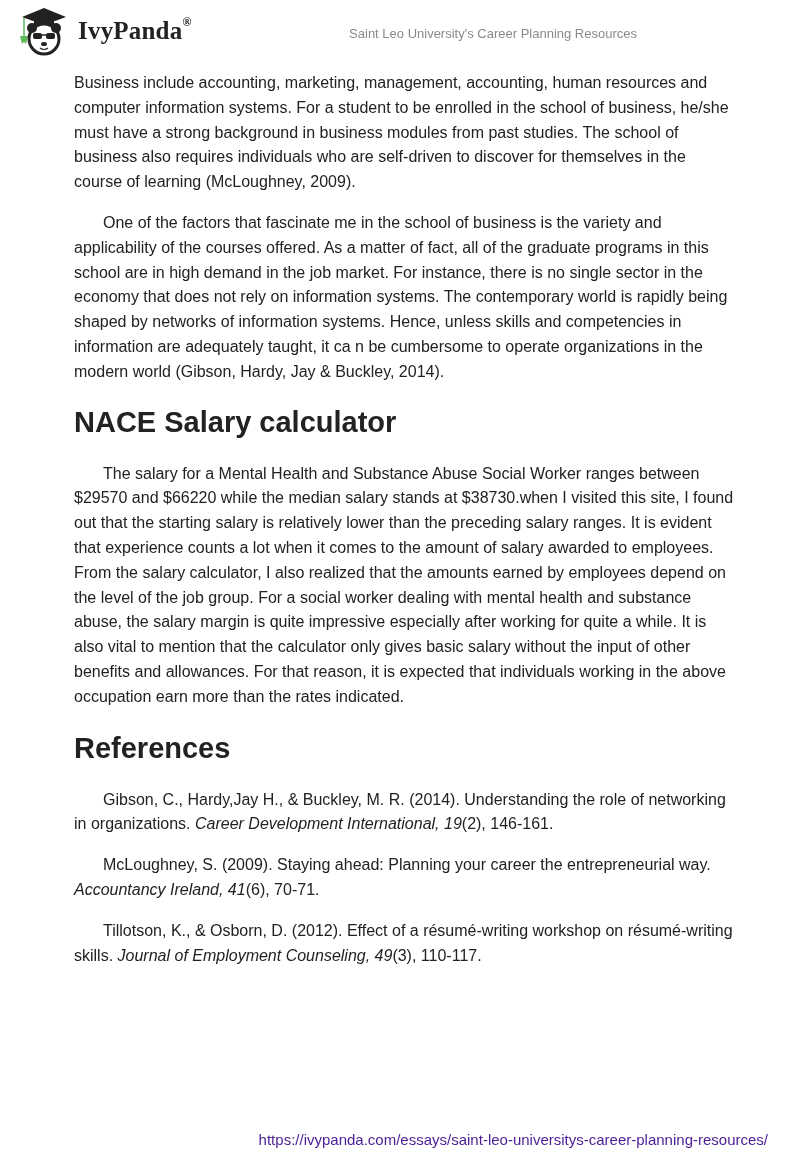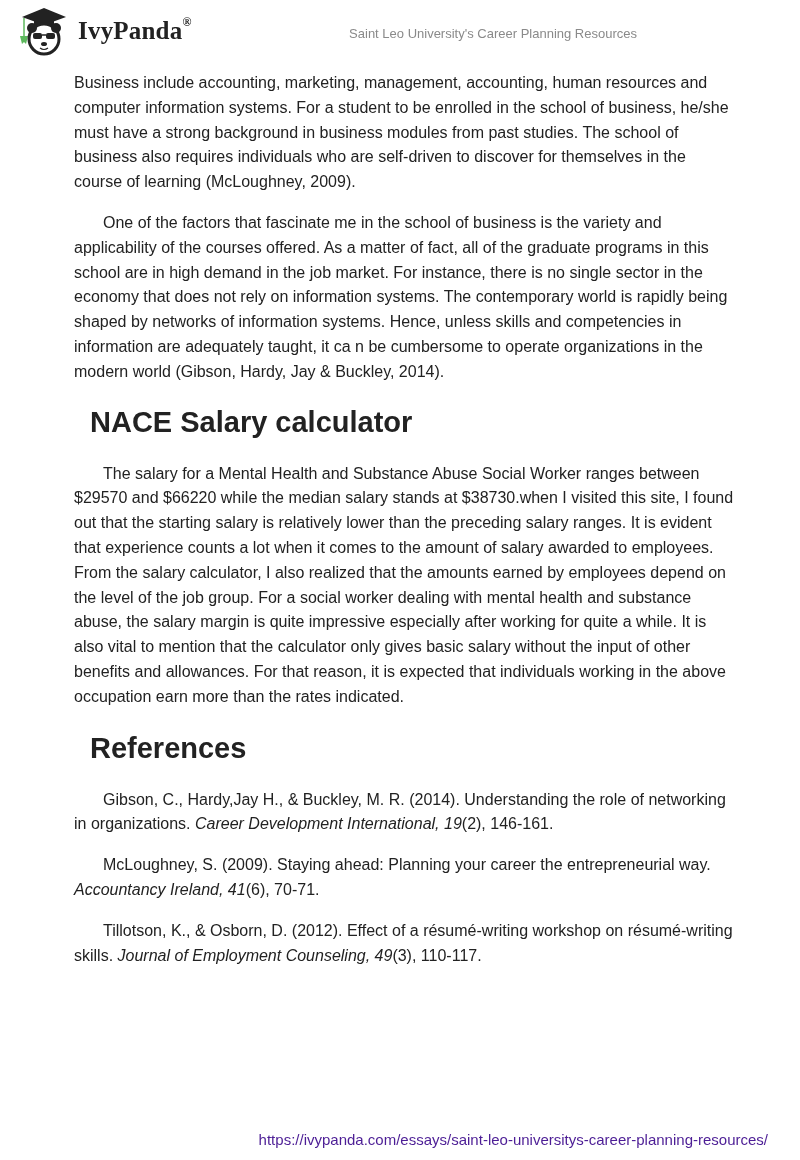--- a/index.html
+++ b/index.html
@@ -9,21 +9,21 @@
     .logo { position: absolute; left: 14px; top: 6px; display: flex; align-items: center; }
     .logo svg { width: 58px; height: 50px; }
     .logo-text { font-family: "Liberation Serif", serif; font-weight: bold; font-size: 25px; color: #222; margin-left: 6px; letter-spacing: 0.2px; }
     .logo-text sup { font-size: 12px; vertical-align: top; position: relative; top: -2px; }
     .header-title { position: absolute; right: 33px; top: 14px; font-size: 13px; color: #8a8a8a; margin-top: 12px; }
     .content { position: absolute; left: 74px; top: 71px; width: 660px; }
     p { margin: 0; font-size: 16px; line-height: 24.8px; }
     p.indent { text-indent: 29px; }
     .p1 { margin-bottom: 16px; }
     .p2 { margin-bottom: 12px; }
-    h2 { margin: 16px; font-size: 29px; font-weight: bold; color: #222; line-height: 36px; }
+    h2 { margin: 0; font-size: 29px; font-weight: bold; color: #222; line-height: 36px; }
     .h-nace { margin-top: 19px; margin-bottom: 22px; }
     .h-ref { margin-top: 20px; margin-bottom: 22px; }
     .ref { margin-bottom: 16px; }
     .footer-url { position: absolute; right: 32px; top: 1131px; font-size: 15px; color: #4c1d95; }
   </style>
 </head>
 <body>
 
 <div class="header">
   <div class="logo">

